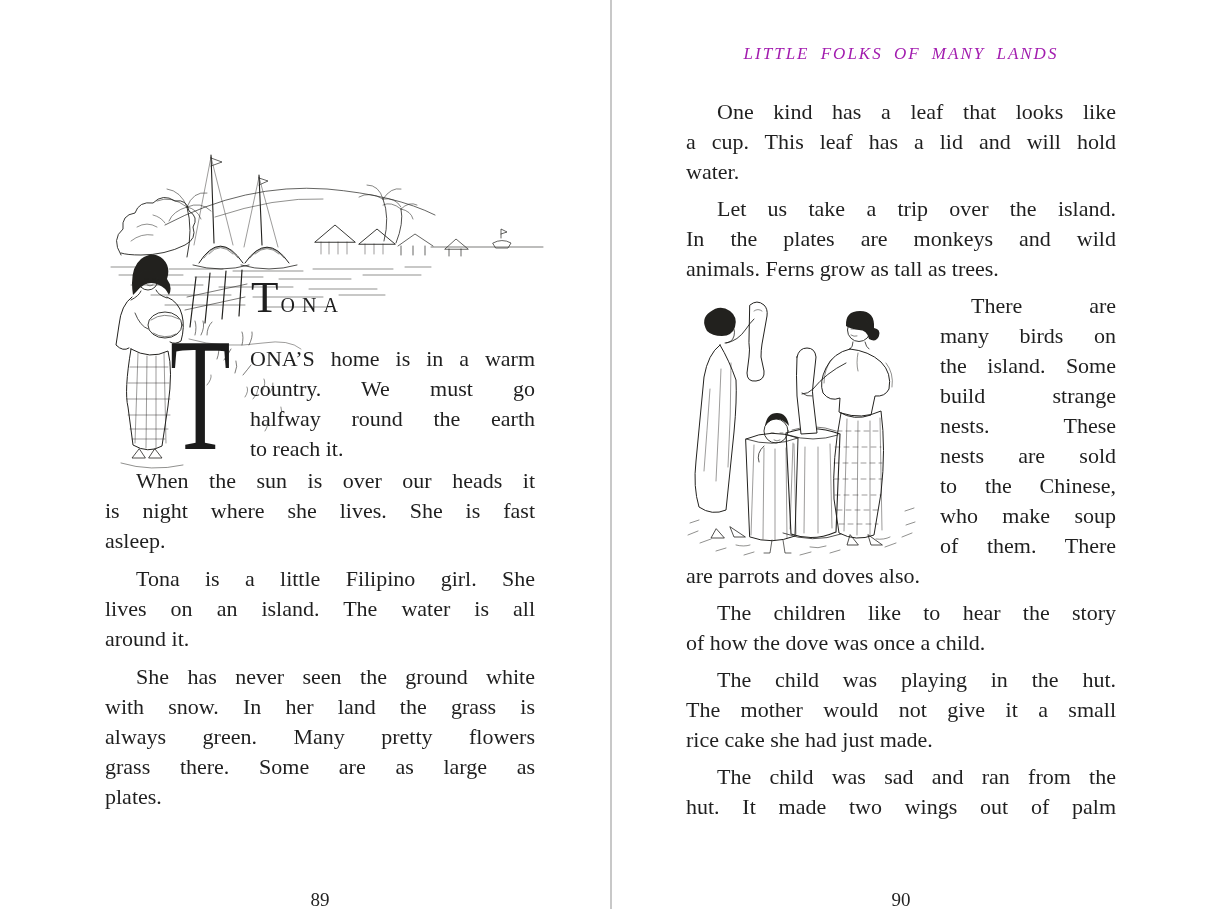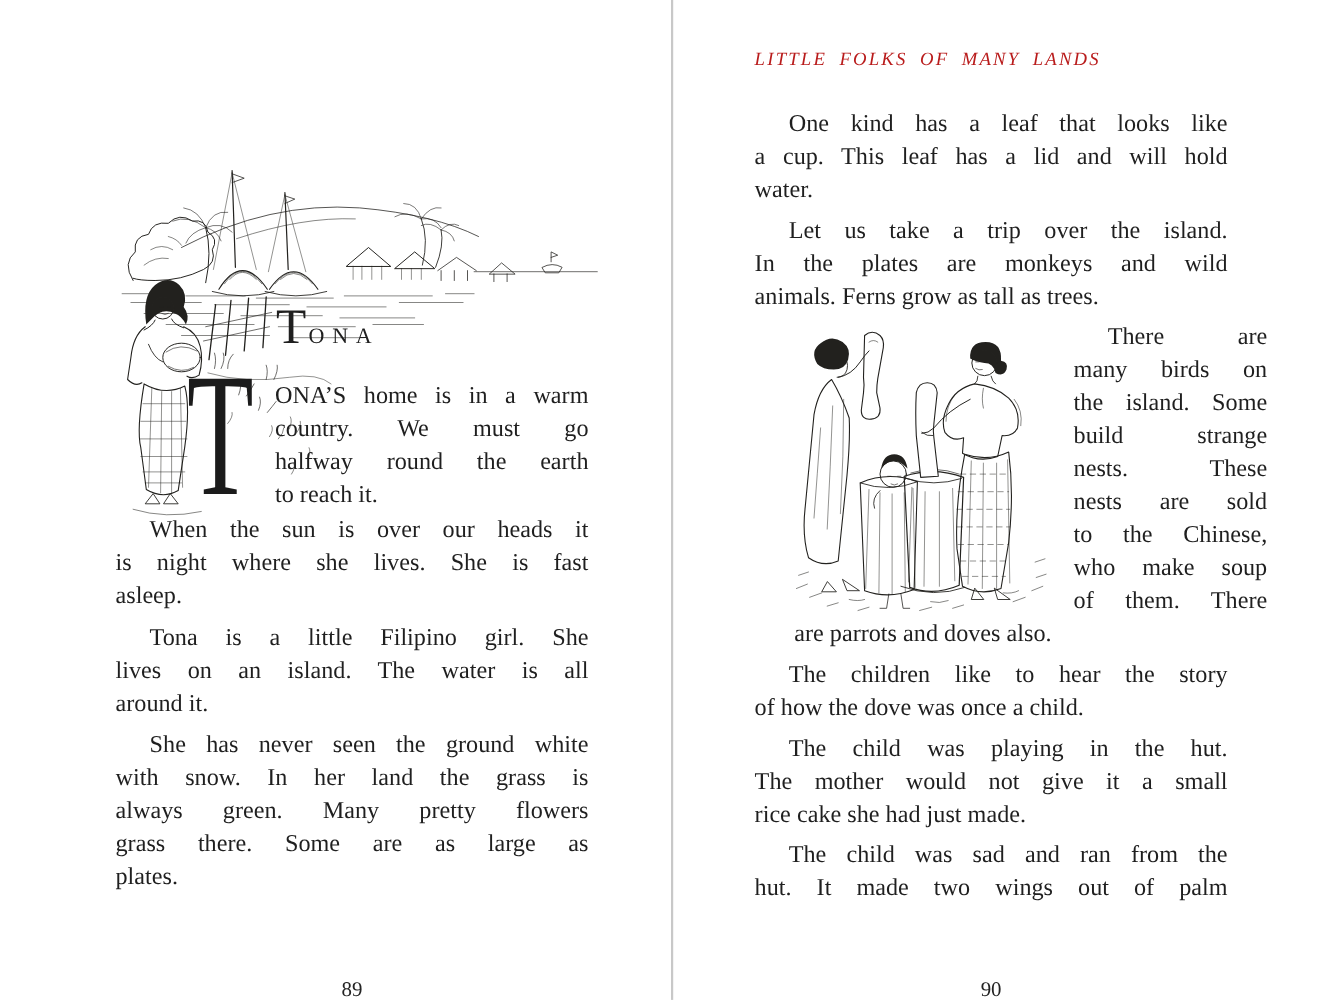--- a/index.html
+++ b/index.html
@@ -5,22 +5,22 @@
   html,body { margin:0; padding:0; background:#ffffff; }
   .spread {
     position:relative; width:1222px; height:909px; background:#ffffff;
     font-family:"Liberation Serif","DejaVu Serif",serif; color:#1f1f1f;
     overflow:hidden;
   }
   .divider { position:absolute; left:610px; top:0; width:2px; height:909px; background:#c8c8c8; }
 
   .running-header {
     position:absolute; left:686px; top:42px; width:430px; height:24px; line-height:24px;
-    font-style:italic; font-size:17px; letter-spacing:2px; word-spacing:5px;
-    color:#b91c1c;
+    text-align:center; font-style:italic; font-size:17px; letter-spacing:2px; word-spacing:5px;
+    color:#a21caf;
   }
 
   .chapter-title { position:absolute; left:251px; top:275px; display:flex; align-items:baseline; }
   .chapter-title .initial { font-size:45px; line-height:1; letter-spacing:2px; }
   .chapter-title .rest   { font-size:20px; line-height:1; letter-spacing:7px; }
 
   .drop-cap {
     position:absolute; left:170px; top:315px; font-size:160px; line-height:1;
     transform:scaleX(0.62); transform-origin:0 0; color:#1b1b1b;
   }
@@ -32,21 +32,21 @@
   }
   .tline.lastline { text-align-last:left; }
   .tline.indent { text-indent:31px; }
   .para { margin:0 0 7px 0; }
   .left-flow .para { margin-bottom:8px; }
 
   .opening-para { position:absolute; left:250px; top:344px; width:285px; }
   .left-flow    { position:absolute; left:105px; top:466px; width:430px; }
   .right-flow   { position:absolute; left:686px; top:97px;  width:430px; }
 
-  .wrap-zone { position:relative; margin-bottom:7px;margin-left:36px; }
+  .wrap-zone { position:relative; margin-bottom:7px; }
   .wrap-col  { margin-left:254px; width:176px; }
 
   .page-number {
     position:absolute; top:888px; width:430px; height:24px; line-height:24px;
     text-align:center; font-size:19px; color:#242424;
   }
   .page-number.left  { left:105px; }
   .page-number.right { left:686px; }
 
   .illus { position:absolute; }

